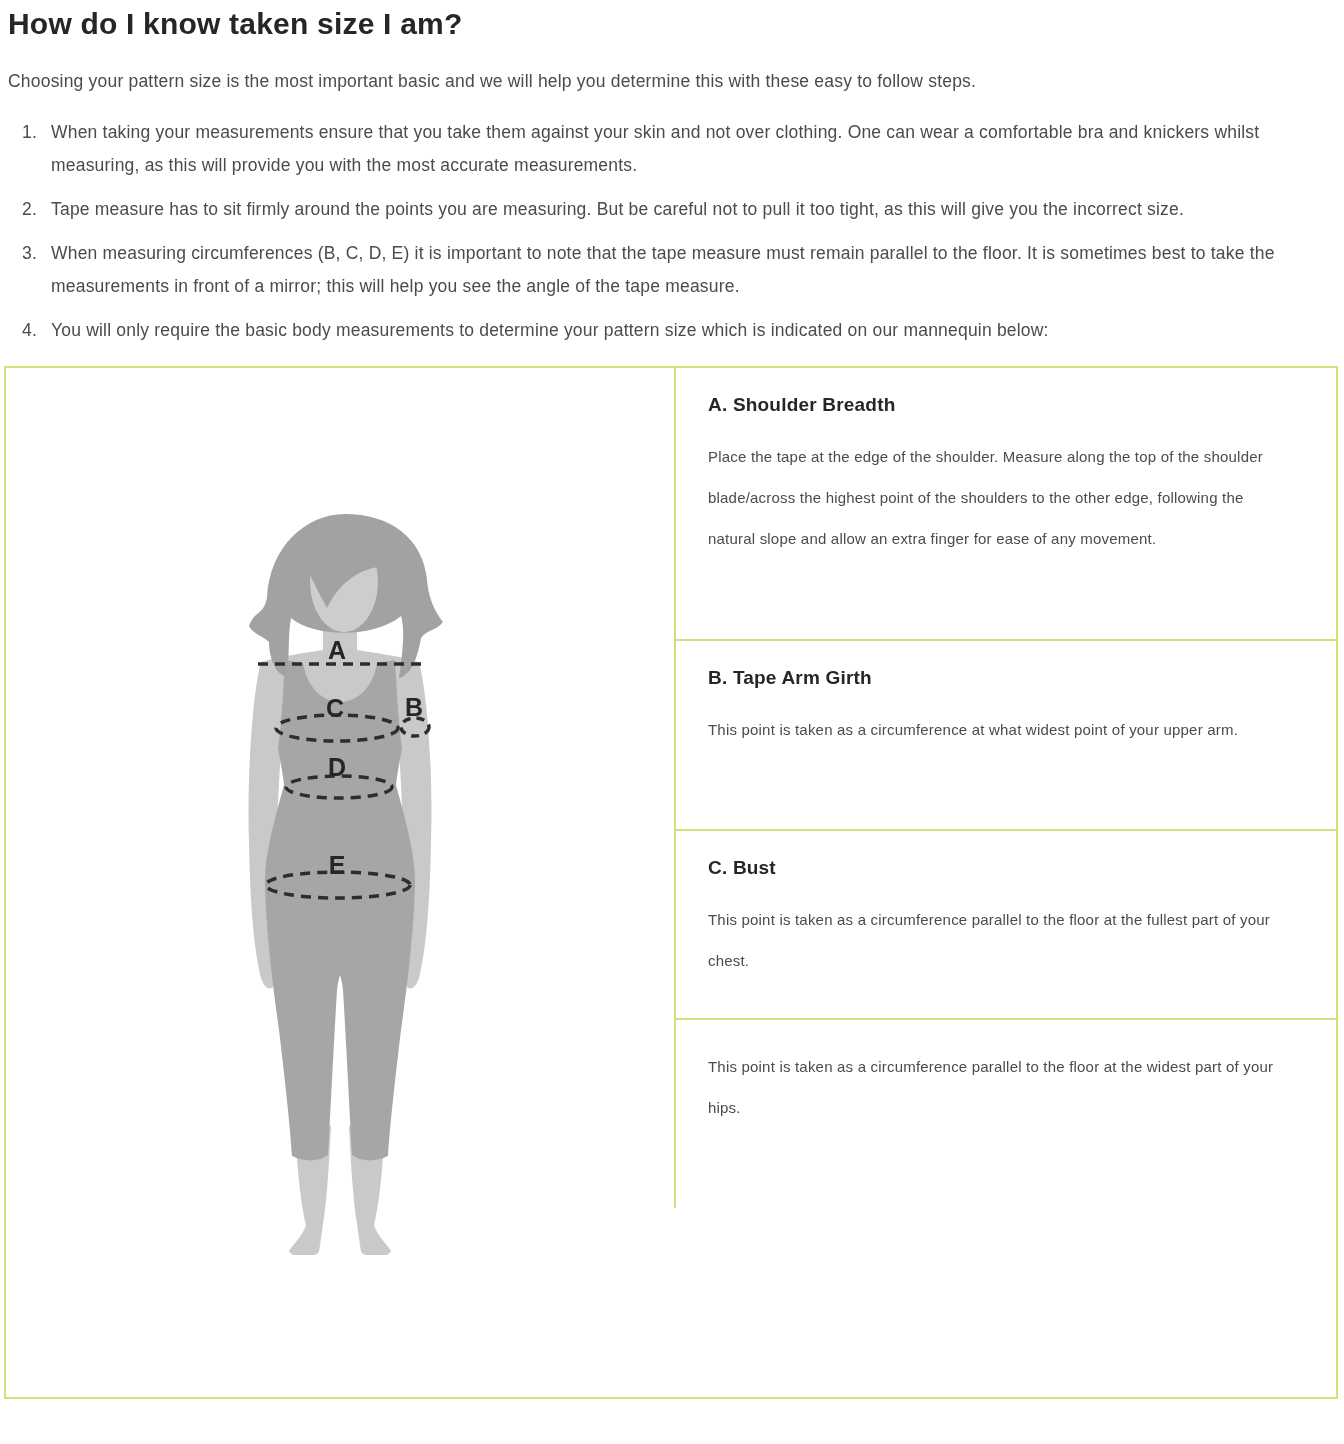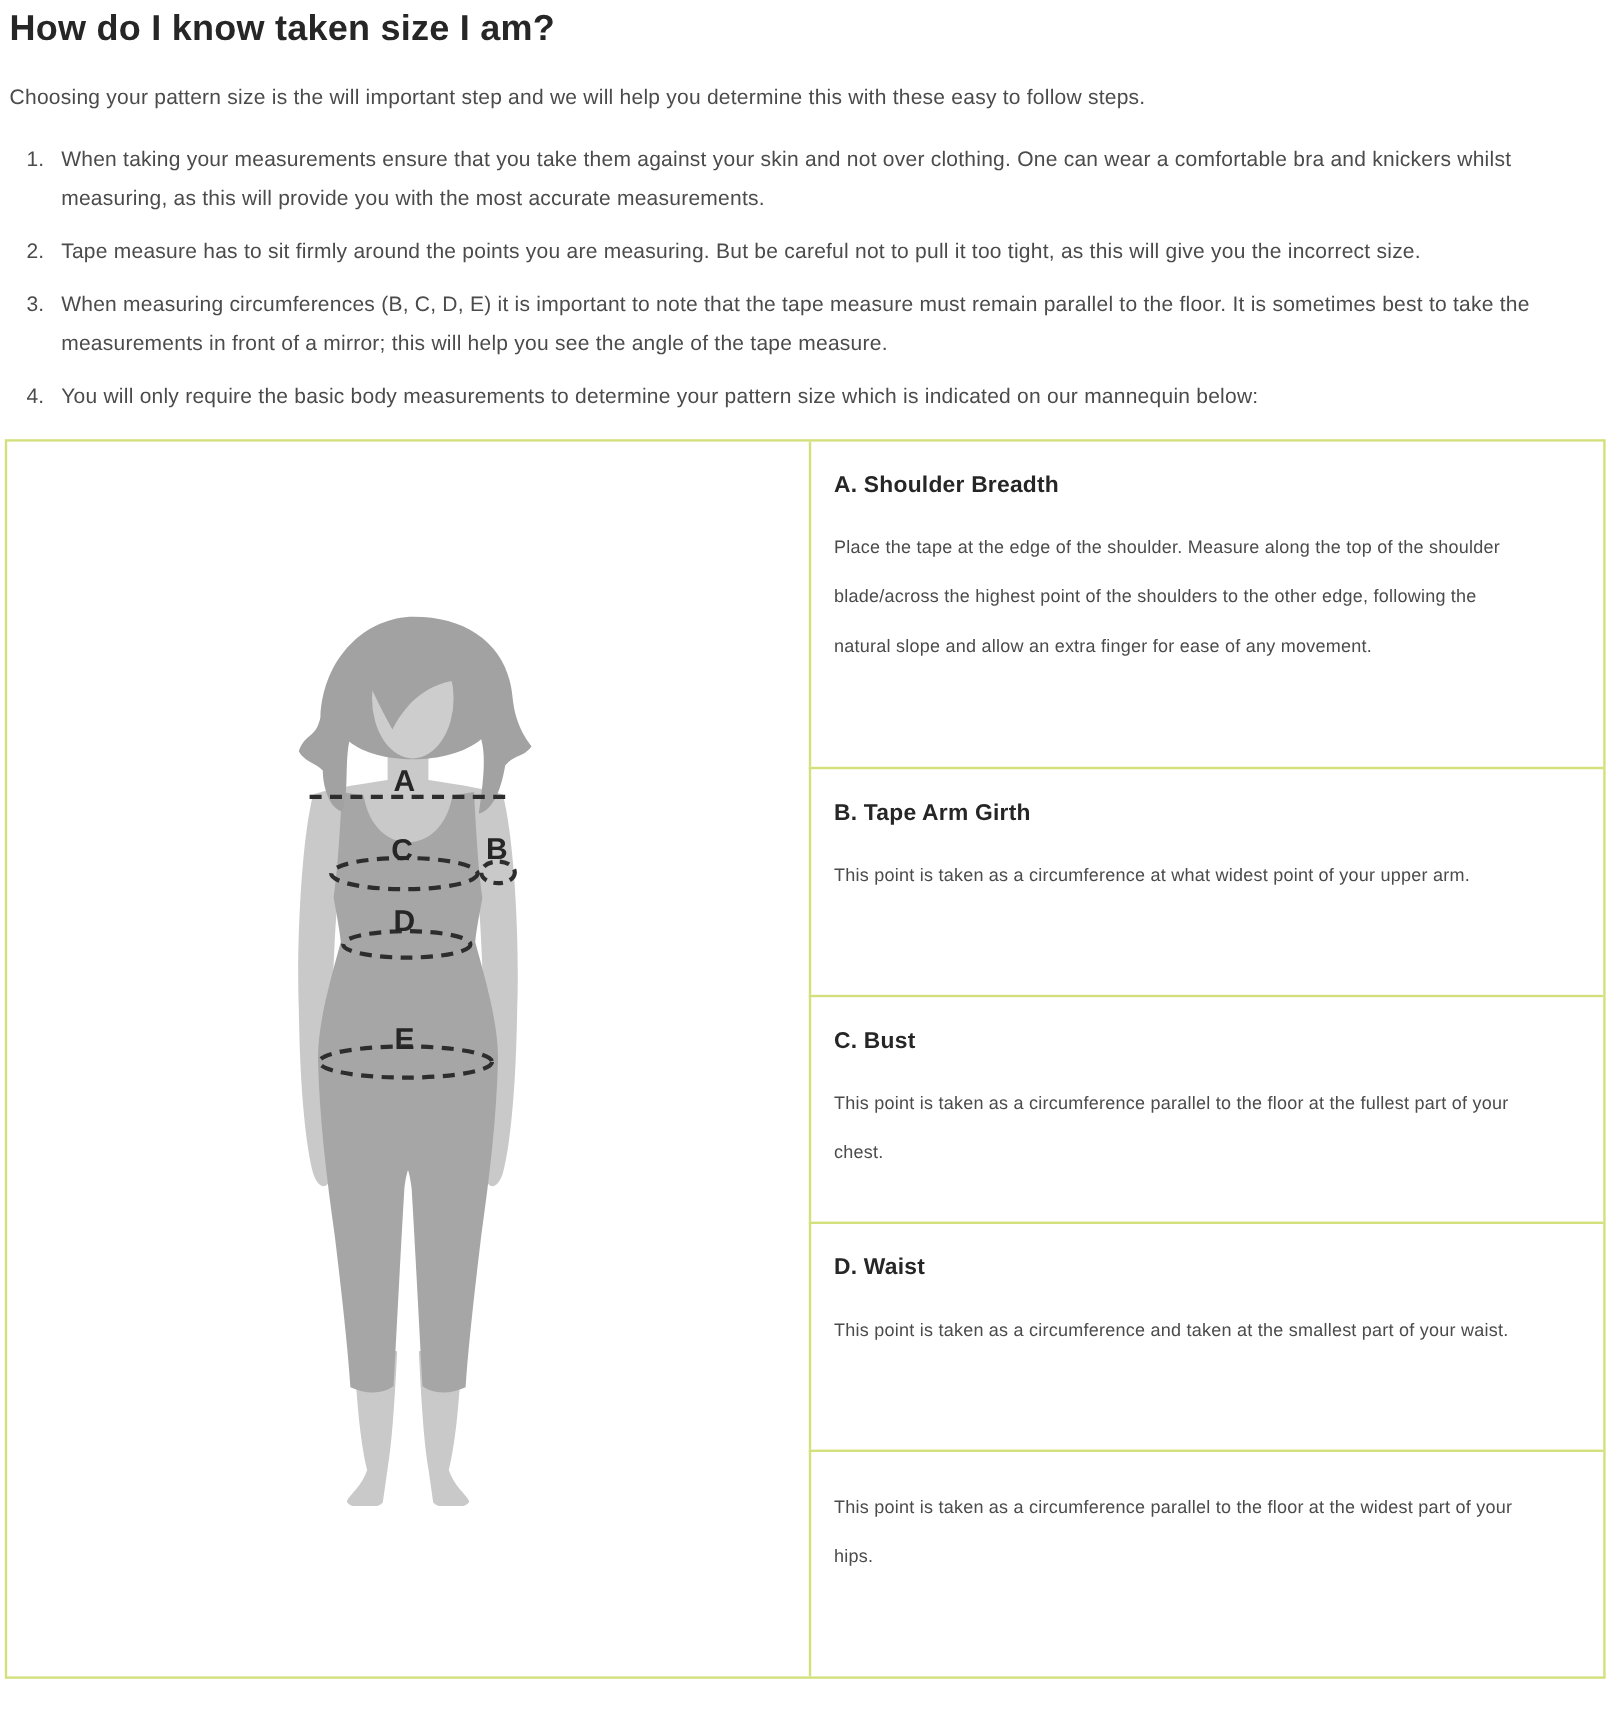--- a/index.html
+++ b/index.html
@@ -43,42 +43,42 @@
     grid-template-columns:668px 662px;
     grid-template-rows:271px 190px 189px 190px 189px;
   }
   .figure-cell{
     grid-column:1;grid-row:1 / span 5;
     display:flex;align-items:center;justify-content:center;
   }
   .rcell{
     grid-column:2;
     border-left:2px solid var(--lime);
-    padding:26px 26px 0 19px;
+    padding:26px 26px 0 32px;
   }
   .rcell + .rcell{border-top:2px solid var(--lime);}
   .rcell h3{
     font-size:19px;font-weight:700;color:var(--heading);
     margin:0 0 20px 0;letter-spacing:.2px;
   }
   .rcell p{
     font-size:15px;line-height:41px;margin:0;max-width:585px;letter-spacing:.2px;
   }
   .mannequin{display:block;}
   .mark-label{
     font-family:"Liberation Sans",sans-serif;
     font-size:25px;font-weight:700;fill:#262626;
   }
 </style>
 </head>
 <body>
 
 <h1 class="page-title">How do I know taken size I am?</h1>
 
-<p class="intro">Choosing your pattern size is the will important step and we will help you determine this with these easy to follow steps.</p>
+<p class="intro">Choosing your pattern size is the most important basic and we will help you determine this with these easy to follow steps.</p>
 
 <ol class="steps">
   <li>
     <span class="num">1.</span>
     <span>When taking your measurements ensure that you take them against your skin and not over clothing. One can wear a comfortable bra and knickers whilst measuring, as this will provide you with the most accurate measurements.</span>
   </li>
   <li>
     <span class="num">2.</span>
     <span>Tape measure has to sit firmly around the points you are measuring. But be careful not to pull it too tight, as this will give you the incorrect size.</span>
   </li>
@@ -190,20 +190,16 @@
   </div>
   <div class="rcell">
     <h3>B. Tape Arm Girth</h3>
     <p>This point is taken as a circumference at what widest point of your upper arm.</p>
   </div>
   <div class="rcell">
     <h3>C. Bust</h3>
     <p>This point is taken as a circumference parallel to the floor at the fullest part of your chest.</p>
   </div>
   <div class="rcell">
-    <h3>D. Waist</h3>
-    <p>This point is taken as a circumference and taken at the smallest part of your waist.</p>
-  </div>
-  <div class="rcell">
     <p>This point is taken as a circumference parallel to the floor at the widest part of your hips.</p>
   </div>
 
 </div>
 
 </body></html>

